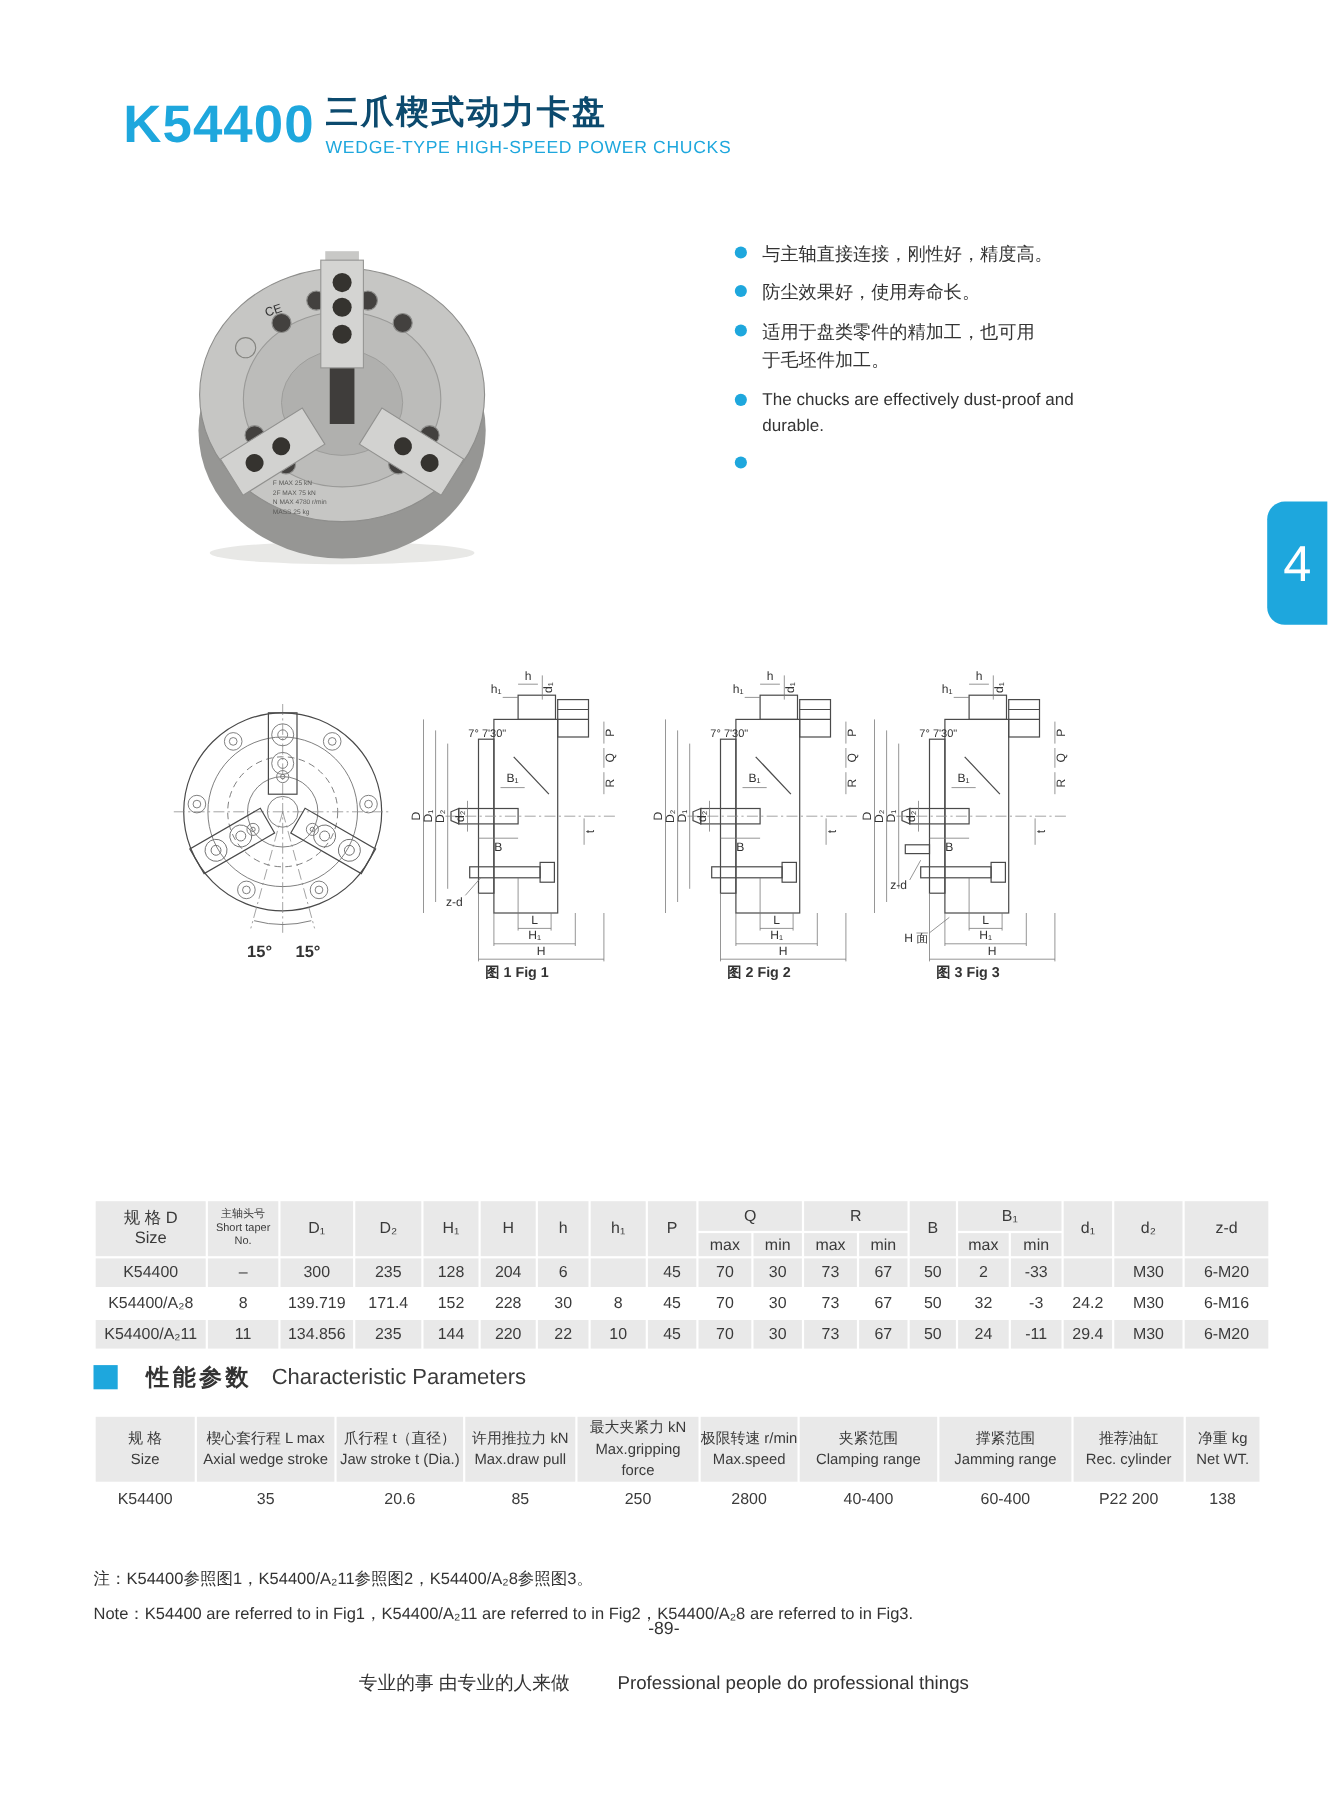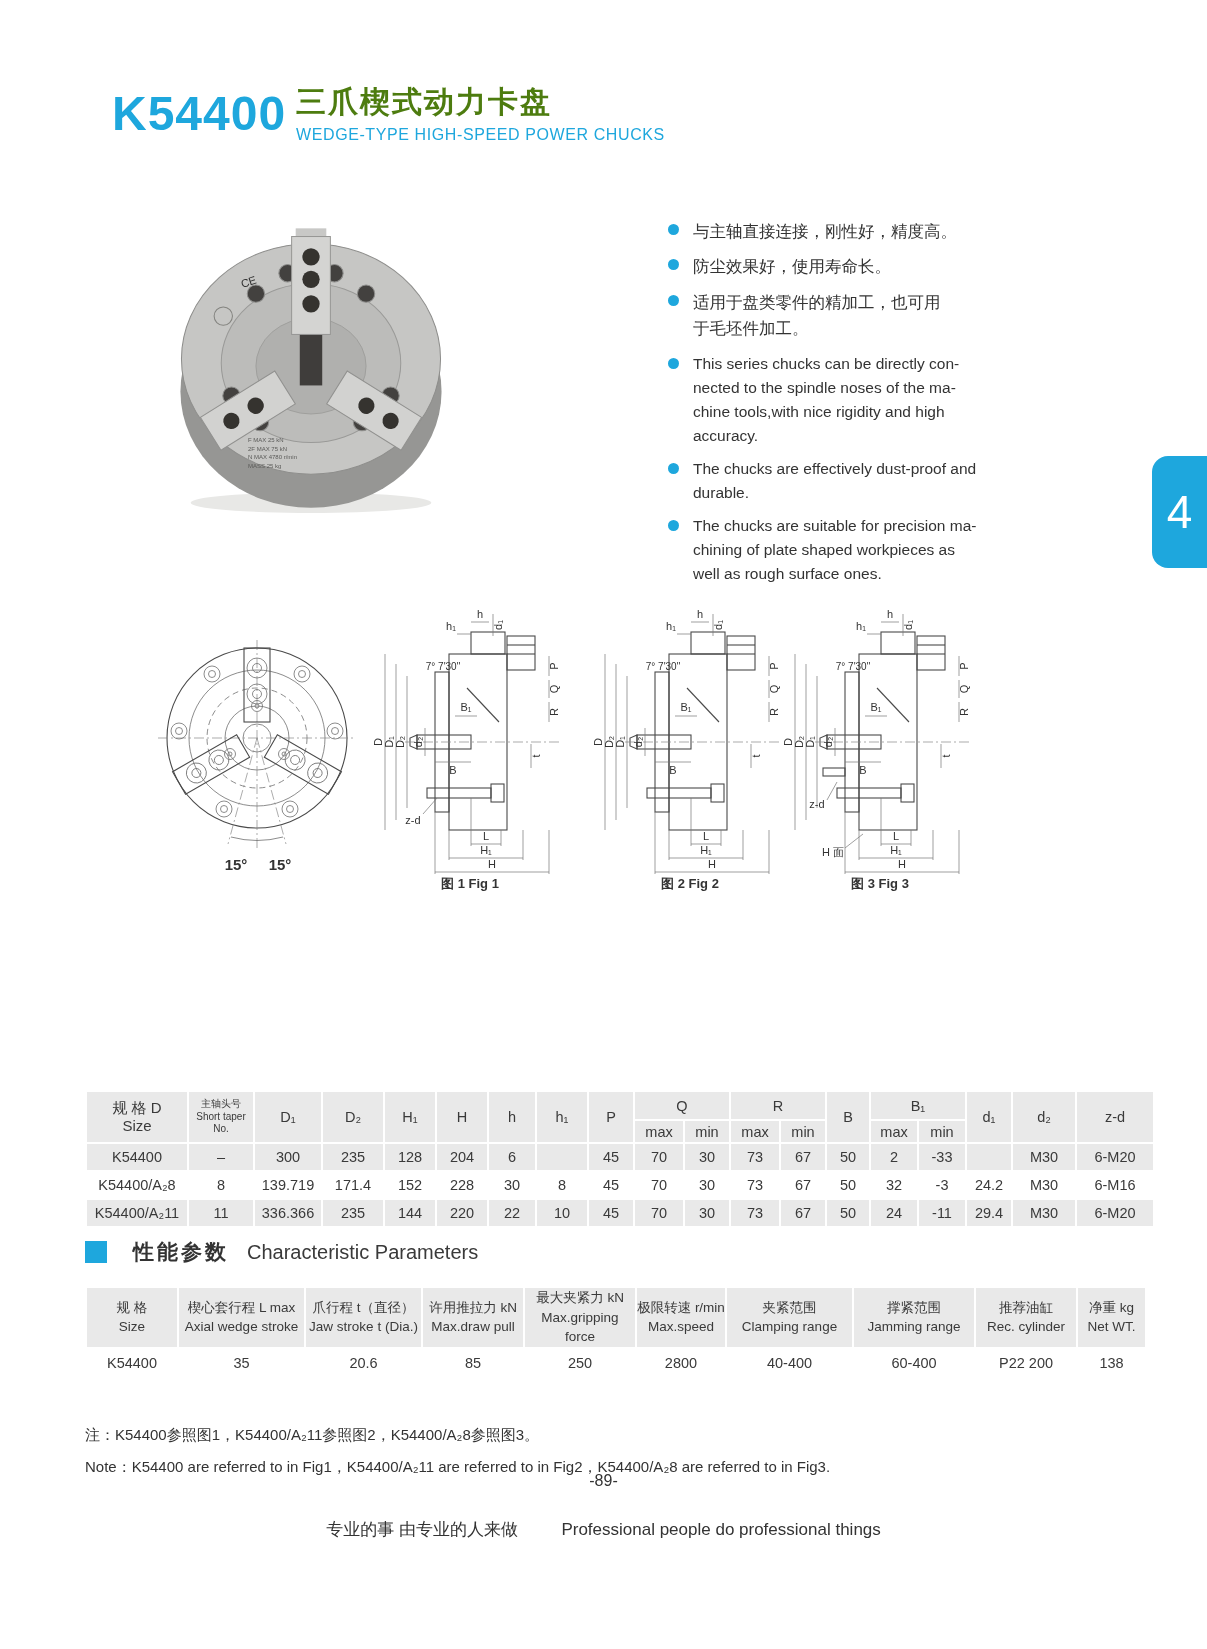--- a/index.html
+++ b/index.html
@@ -1,21 +1,21 @@
 <!DOCTYPE html>
 <html><head>
 <meta charset="utf-8">
 <style>
   html,body{margin:0;padding:0;background:#fff;}
   .page{position:relative;width:1207px;height:1649px;background:#ffffff;overflow:hidden;
         font-family:"Liberation Sans","DejaVu Sans",sans-serif;color:#3a3a3a;}
   .abs{position:absolute;}
   
   .model{left:112px;top:86px;font-size:48px;font-weight:bold;color:#1ea7dd;letter-spacing:1px;}
-  .title-zh{left:296px;top:82px;font-size:30px;font-weight:bold;color:#4d7c0f;letter-spacing:2px;}
+  .title-zh{left:296px;top:82px;font-size:30px;font-weight:bold;color:#0c4a6e;letter-spacing:2px;}
   .title-en{left:296px;top:126px;font-size:16px;color:#1ea7dd;letter-spacing:0.6px;}
   
   .feat{left:668px;width:390px;list-style:none;margin:0;padding:0;}
   .feat li{display:flex;gap:14px;margin-bottom:9px;}
   .dot{flex:0 0 11px;width:11px;height:11px;border-radius:50%;background:#1ea7dd;margin-top:6px;}
   .feat-zh{top:218px;font-size:16.5px;line-height:1.6;color:#333;}
   .feat-en{top:352px;font-size:15.5px;line-height:1.55;color:#333;}
   .ml{white-space:pre-line;}
   
   .tab4{left:1152px;top:456px;width:55px;height:112px;background:#1ea7dd;border-radius:16px 0 0 16px;
@@ -119,35 +119,25 @@
     <li>
         <span class="dot"></span>
         <span class="ml">适用于盘类零件的精加工，也可用
 于毛坯件加工。</span>
       </li>
   </ul>
 
   <ul class="abs feat feat-en">
     <li>
         <span class="dot"></span>
-        <span class="ml">This series chucks can be directly con-
-nected to the spindle noses of the ma-
-chine tools,with nice rigidity and high
-accuracy.</span>
-      </li>
-    <li>
-        <span class="dot"></span>
         <span class="ml">The chucks are effectively dust-proof and
 durable.</span>
       </li>
     <li>
         <span class="dot"></span>
-        <span class="ml">The chucks are suitable for precision ma-
-chining of plate shaped workpieces as
-well as rough surface ones.</span>
       </li>
   </ul>
 
   <div class="abs tab4">
     <span>4</span>
   </div>
 
   <svg class="abs" style="left:150px;top:634px;" width="215" height="250" viewBox="0 0 215 250">
     <circle class="ol" cx="107" cy="104" r="90"></circle>
     <circle class="thin" cx="107" cy="104" r="68"></circle>
@@ -480,21 +470,21 @@
         <td>50</td>
         <td>32</td>
         <td>-3</td>
         <td>24.2</td>
         <td>M30</td>
         <td>6-M16</td>
       </tr>
       <tr>
         <td>K54400/A₂11</td>
         <td>11</td>
-        <td>336.366</td>
+        <td>134.856</td>
         <td>235</td>
         <td>144</td>
         <td>220</td>
         <td>22</td>
         <td>10</td>
         <td>45</td>
         <td>70</td>
         <td>30</td>
         <td>73</td>
         <td>67</td>

